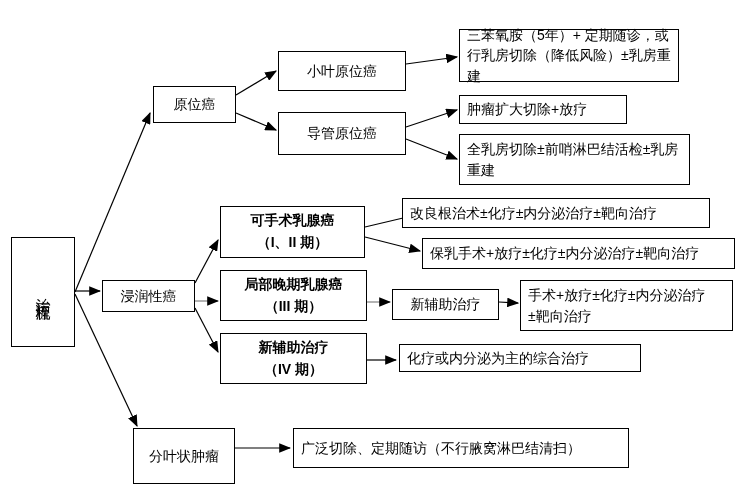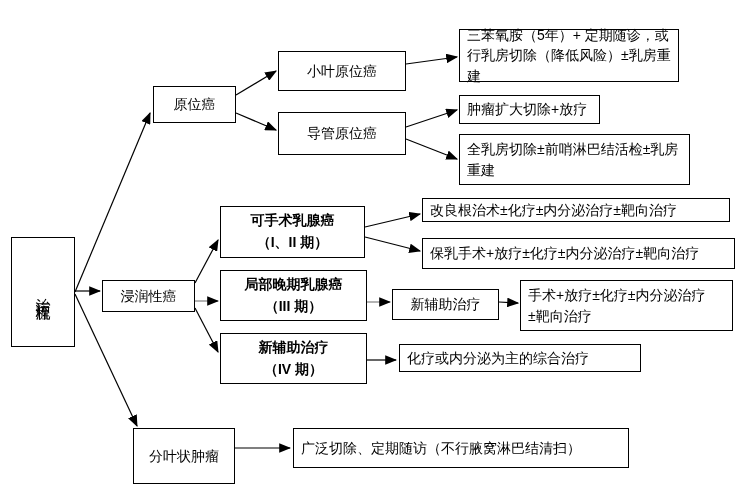--- a/index.html
+++ b/index.html
@@ -90,21 +90,21 @@
   </div>
 
   <div class="box" style="left:278px;top:112px;width:128px;height:43px">
     <span>导管原位癌</span>
   </div>
 
   <div class="box leftalign" style="left:459px;top:29px;width:220px;height:53px">
     <span>三苯氧胺（5年）+ 定期随诊，或行乳房切除（降低风险）±乳房重建</span>
   </div>
 
-  <div class="box leftalign" style="left:459px;top:95px;width:141px;height:29px">
+  <div class="box leftalign" style="left:459px;top:95px;width:168px;height:29px">
     <span>肿瘤扩大切除+放疗</span>
   </div>
 
   <div class="box leftalign" style="left:459px;top:134px;width:231px;height:51px">
     <span>全乳房切除±前哨淋巴结活检±乳房重建</span>
   </div>
 
   <div class="box twoline" style="left:220px;top:206px;width:145px;height:52px">
     <div>
       <div>可手术乳腺癌</div>
@@ -119,21 +119,21 @@
     </div>
   </div>
 
   <div class="box twoline" style="left:220px;top:333px;width:147px;height:51px">
     <div>
       <div>新辅助治疗</div>
       <div>（IV 期）</div>
     </div>
   </div>
 
-  <div class="box leftalign" style="left:422px;top:198px;width:308px;height:24px">
+  <div class="box leftalign" style="left:402px;top:198px;width:308px;height:30px">
     <span>改良根治术±化疗±内分泌治疗±靶向治疗</span>
   </div>
 
   <div class="box leftalign" style="left:422px;top:238px;width:313px;height:31px">
     <span>保乳手术+放疗±化疗±内分泌治疗±靶向治疗</span>
   </div>
 
   <div class="box" style="left:392px;top:289px;width:107px;height:31px">
     <span>新辅助治疗</span>
   </div>

